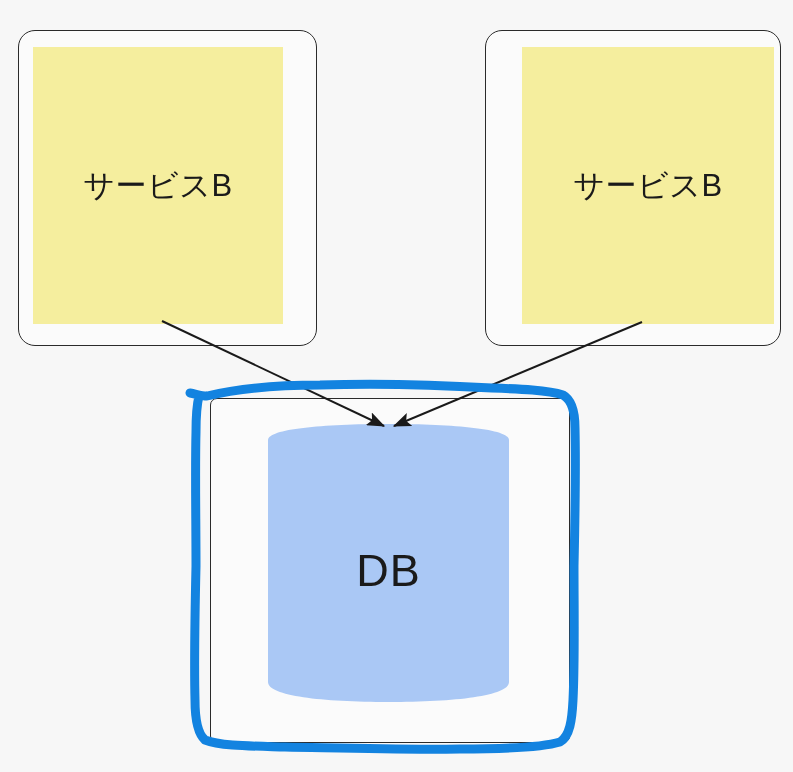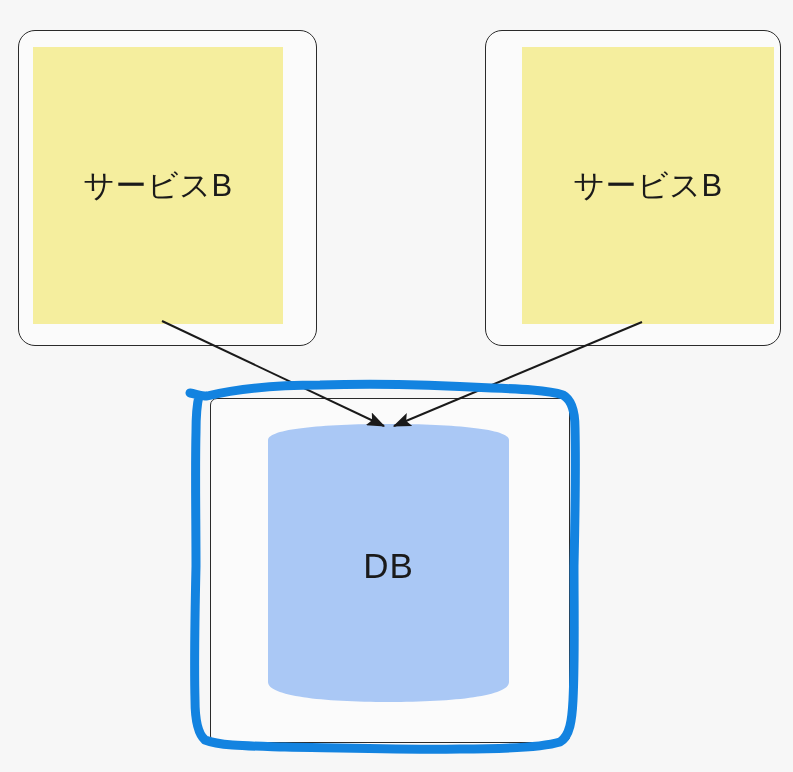--- a/index.html
+++ b/index.html
@@ -73,21 +73,21 @@
     height: 278px;
   }
   #db-cylinder svg { display: block; width: 100%; height: 100%; }
 
   #db-label {
     position: absolute;
     left: 268px;
     top: 548px;
     width: 241px;
     text-align: center;
-    font-size: 35px;
+    font-size: 45px;
     color: #1a1a1a;
     line-height: 1;
     letter-spacing: 1px;
   }
 
   
   .overlay {
     position: absolute;
     left: 0; top: 0;
     width: 793px;

